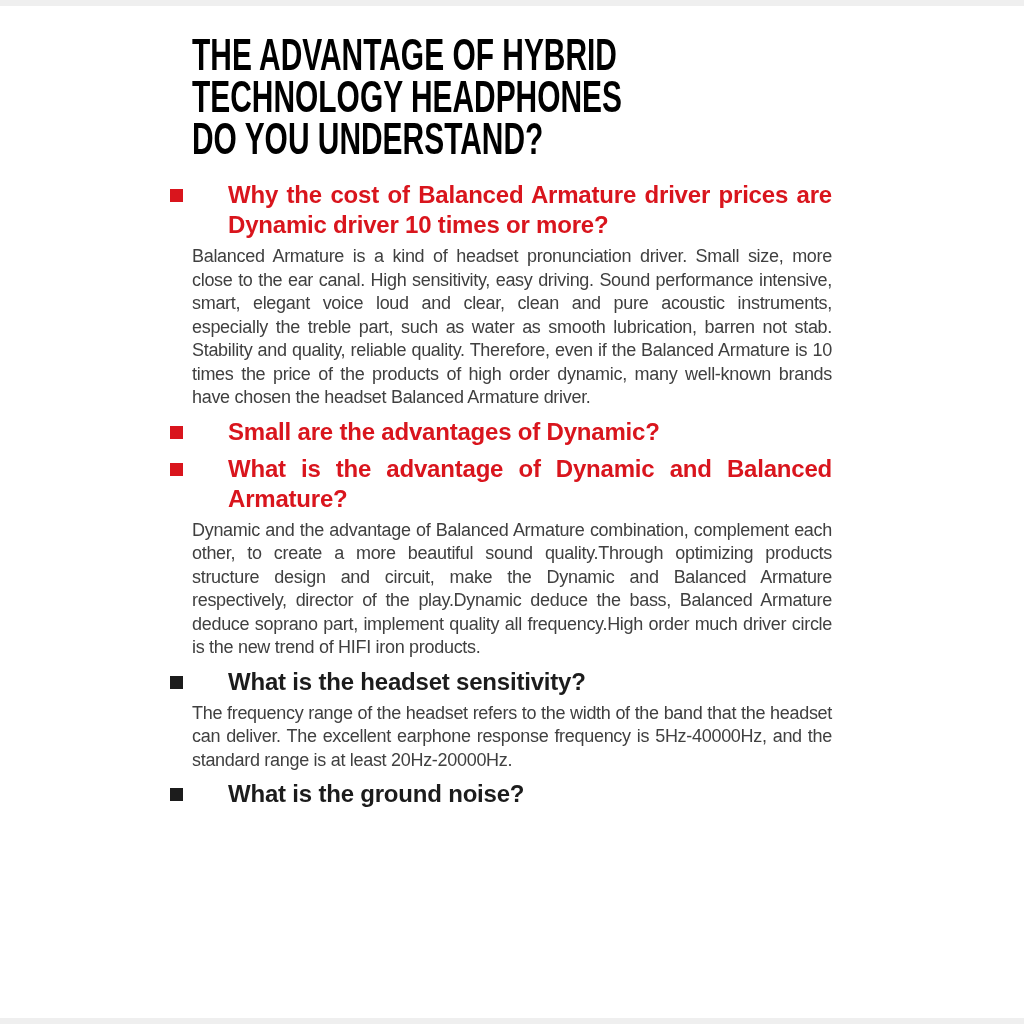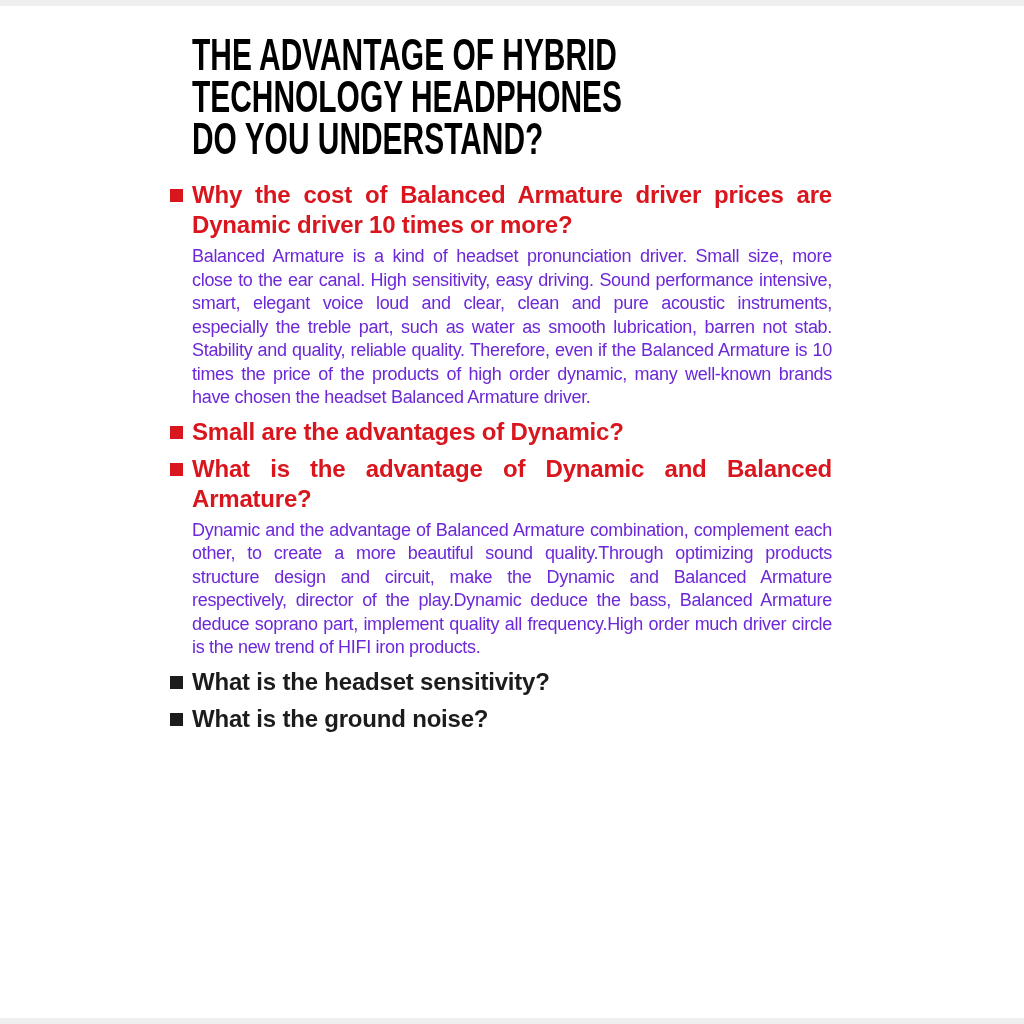--- a/index.html
+++ b/index.html
@@ -57,29 +57,30 @@
   .qa-heading .bullet {
     flex: 0 0 13px;
     width: 13px;
     height: 13px;
     margin-top: 9px;
     margin-right: 9px;
   }
   .qa-heading .heading-text {
     flex: 1;
     text-align: justify;
+    margin-left: 36px;
   }
   .section-red .qa-heading { color: #d9151d; }
   .section-red .bullet { background: #d9151d; }
   .section-black .qa-heading { color: #1c1c1c; justify-content: center; }
   .section-black .bullet { background: #1c1c1c; }
 
   .qa-body {
     margin: 5px 0 0 22px;
-    color: #6d28d9;
+    color: #404040;
     font-size: 18px;
     line-height: 23.5px;
     letter-spacing: -0.3px;
     text-align: justify;
   }
 </style>
 </head>
 <body>
 
 <div class="edge-strip top"></div>
@@ -117,20 +118,21 @@
   </div>
 
   <div class="qa-section section-black">
     <div class="qa-heading">
       <span class="bullet"></span>
       <span class="heading-text">What is the headset sensitivity?</span>
     </div>
   </div>
 
   <div class="qa-section section-black">
+    <p class="qa-body">The frequency range of the headset refers to the width of the band that the headset can deliver. The excellent earphone response frequency is 5Hz-40000Hz, and the standard range is at least 20Hz-20000Hz.</p>
   </div>
 
   <div class="qa-section section-black">
     <div class="qa-heading">
       <span class="bullet"></span>
       <span class="heading-text">What is the ground noise?</span>
     </div>
   </div>
 
 </div>

